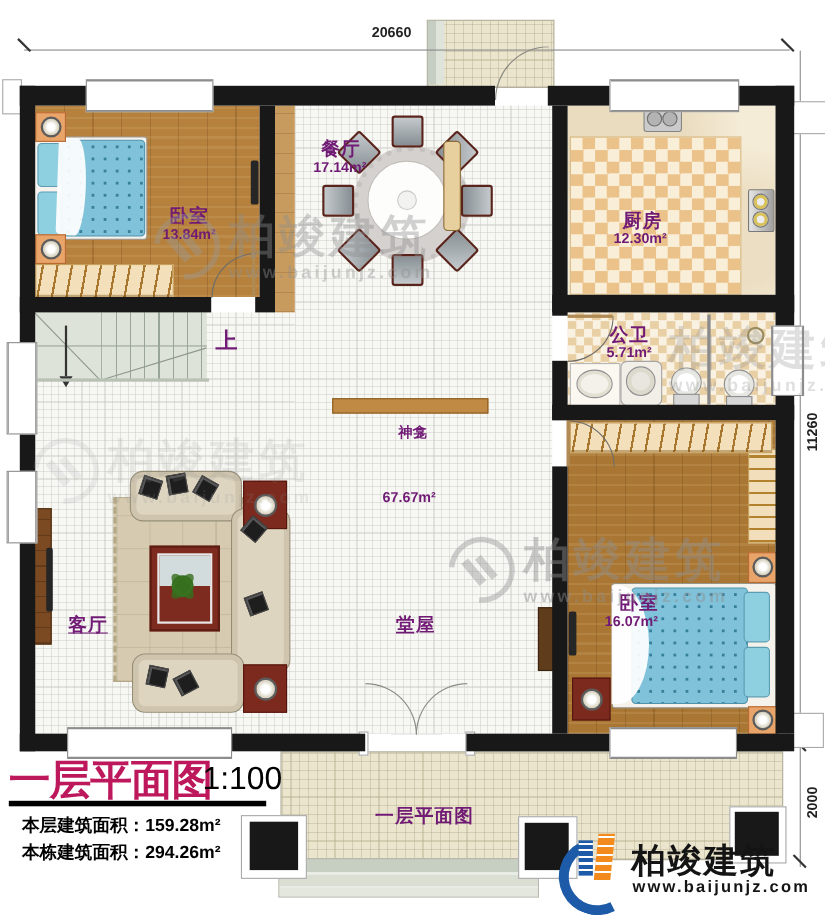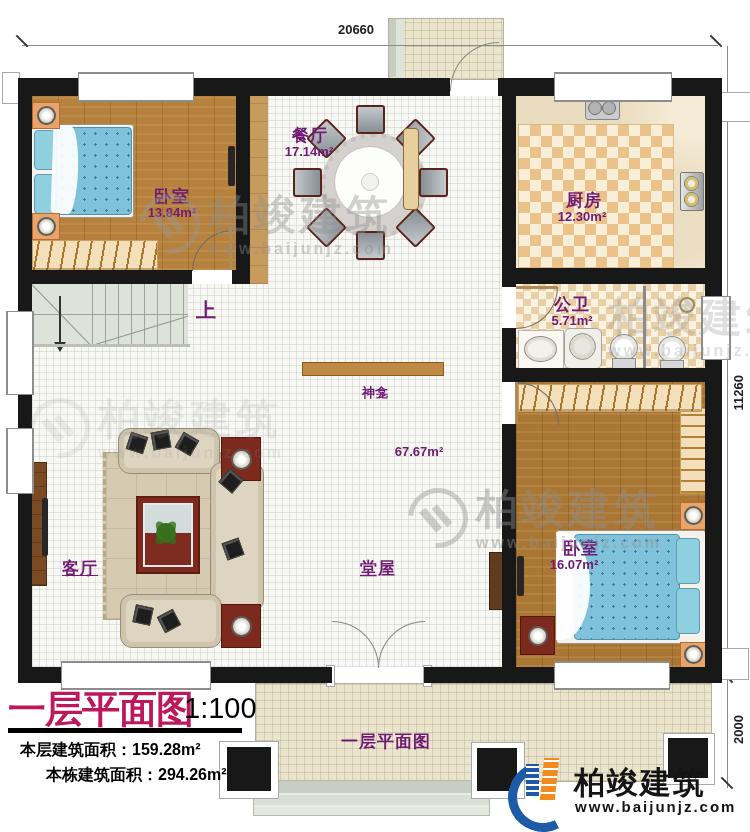--- a/index.html
+++ b/index.html
@@ -275,21 +275,21 @@
   <div class="lbl room-name" style="left:310px;top:127px;">餐厅</div>
   <div class="lbl room-area" style="left:309px;top:145px;">17.14m²</div>
   <div class="lbl room-name" style="left:584px;top:192px;">厨房</div>
   <div class="lbl room-area" style="left:582px;top:210px;">12.30m²</div>
   <div class="lbl room-name" style="left:572px;top:296px;">公卫</div>
   <div class="lbl room-area" style="left:572px;top:314px;">5.71m²</div>
   <div class="lbl room-name" style="left:581px;top:540px;">卧室</div>
   <div class="lbl room-area" style="left:574px;top:558px;">16.07m²</div>
   <div class="lbl room-name" style="left:80px;top:560px;text-decoration:underline;">客厅</div>
   <div class="lbl room-name" style="left:378px;top:560px;">堂屋</div>
-  <div class="lbl room-area" style="left:372px;top:445px;margin-left:47px;">67.67m²</div>
+  <div class="lbl room-area" style="left:372px;top:445px;">67.67m²</div>
   <div class="lbl room-name" style="left:386px;top:733px;">一层平面图</div>
   <div class="lbl" style="left:375px;top:386px;font-size:13px;">神龛</div>
   <div class="lbl" style="left:206px;top:300px;font-size:20px;">上</div>
 
   <div class="dimline" style="left:22px;top:45px;width:696px;height:1px;"></div>
   <div class="tick" style="left:14px;top:40px;"></div>
   <div class="tick" style="left:708px;top:40px;"></div>
   <div class="dim" style="left:356px;top:22px;transform:translateX(-50%);">20660</div>
   <div class="dimline" style="left:727px;top:46px;width:1px;height:742px;"></div>
   <div class="tick" style="left:719px;top:676px;"></div>
@@ -324,21 +324,21 @@
       <div class="wmsite">www.baijunjz.com</div>
     </div>
   </div>
 
   <div class="tb-title">一层平面图</div>
   <div class="tb-scale">1:100</div>
   <div class="tb-rule"></div>
   <div class="tb-line" style="top:740px;text-align:center;">
     <span>本层建筑面积：</span><span>159.28m²</span>
   </div>
-  <div class="tb-line" style="top:765px;margin-left:26px;">
+  <div class="tb-line" style="top:765px;">
     <span>本栋建筑面积：</span><span>294.26m²</span>
   </div>
 
   <div class="blogo">
     <div class="swoosh"></div>
     <div class="tower-b"></div>
     <div class="tower-o"></div>
   </div>
   <div class="brand-name">柏竣建筑</div>
   <div class="brand-site">www.baijunjz.com</div>

